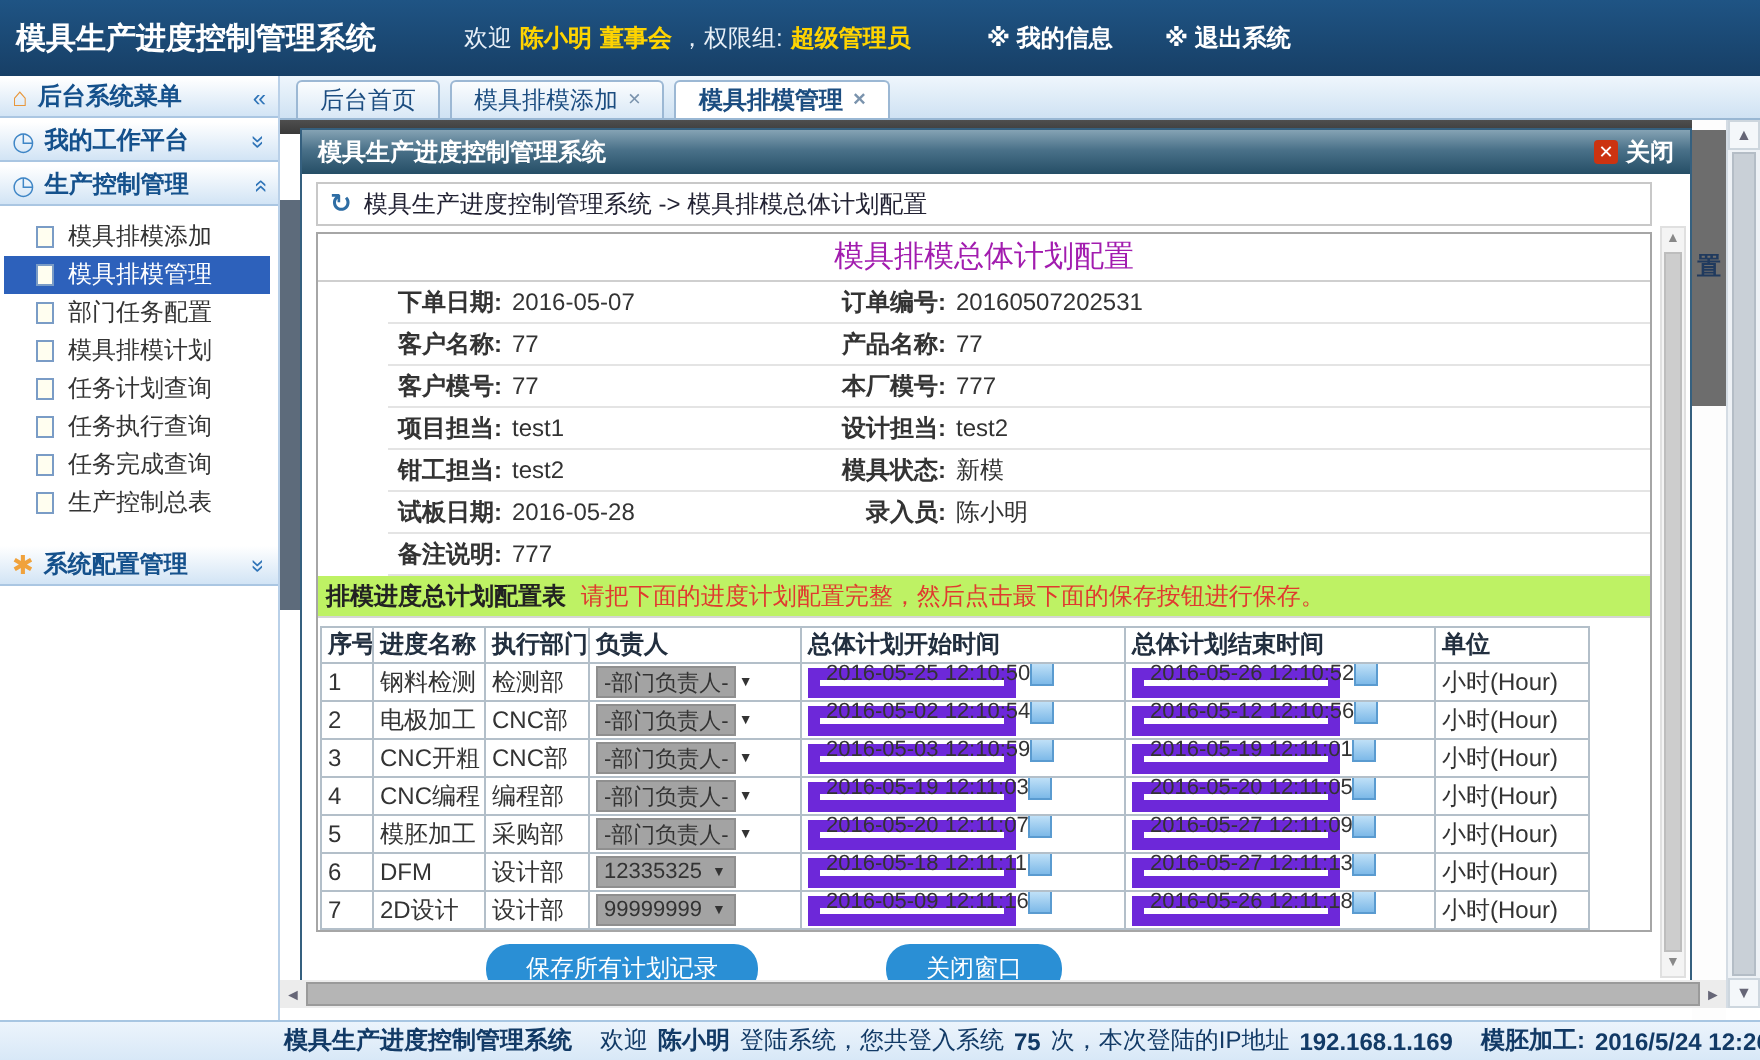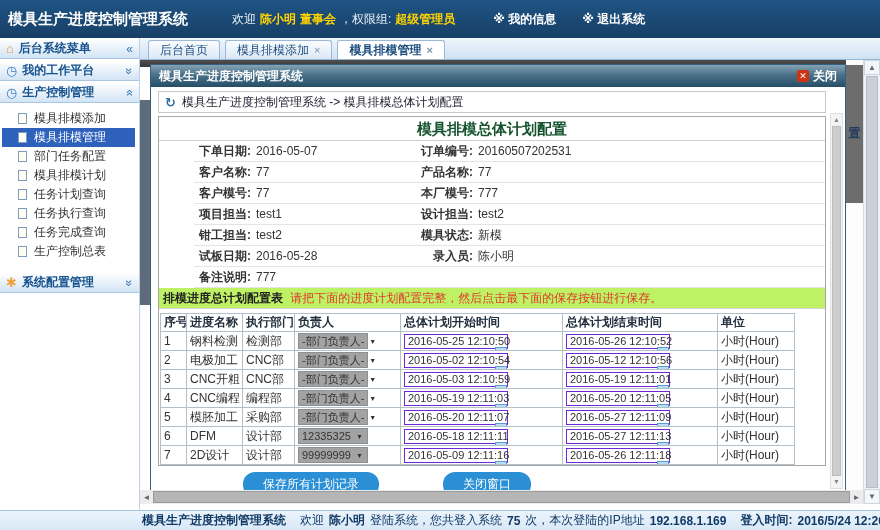--- a/index.html
+++ b/index.html
@@ -66,42 +66,42 @@
     background:linear-gradient(180deg,#85a3b4,#4a7189 45%,#254e66);
     color:#fff; font-weight:bold; }
   .dlg-close { margin-left:auto; display:flex; align-items:center; gap:4px; cursor:pointer; }
   .close-box { width:12px; height:12px; background:#cc3311; border-radius:2px; color:#fff;
     font-size:9px; line-height:12px; text-align:center; font-weight:bold; }
   .dlg-body { flex:1; padding:4px 19px 0 7px; position:relative; }
   .crumb-bar { border:1px solid #c8c8c8; height:22px; display:flex; align-items:center;
     padding:0 6px; color:#223; gap:6px; margin-bottom:3px; }
   .crumb-icon { color:#2e6da4; font-weight:bold; font-size:13px; }
   .main-panel { border:1px solid #a6a6a6; }
-  .form-title { text-align:center; font-size:15px; font-weight:bold; color:#14532d;
+  .form-title { text-align:center; font-size:15px; font-weight:normal; color:#a21caf;
     height:24px; line-height:24px; border-bottom:1px solid #cfcfcf; }
   .f-row { display:grid; grid-template-columns:62px 162px 60px auto; height:21px;
     line-height:21px; border-bottom:1px solid #e4e4e4;margin-left:35px; }
   .f-label { text-align:right; font-weight:bold; color:#333; padding-right:5px; white-space:nowrap; }
   .f-value { color:#333; white-space:nowrap; }
   .section-bar { height:21px; line-height:21px; padding-left:4px; background:#bef264;
     border-bottom:1px solid #d5d5d5; white-space:nowrap; overflow:hidden; }
   .sec-strong { font-weight:bold; color:#222; }
   .sec-hint { color:#e03a2f; margin-left:4px; }
 
   .plan-table { border-collapse:collapse; margin:4px 0 0 1px; table-layout:fixed; width:634px; }
   .plan-table th, .plan-table td { border:1px solid #b3bfc9; padding:0 3px; overflow:hidden; white-space:nowrap; }
   .plan-table { border:1px solid #8a9aa8;padding-left:32px; }
   .plan-table th { height:16px; text-align:left; color:#222f3f; font-weight:bold; font-size:12px; }
   .plan-table td { height:19px; color:#333; font-size:12px; }
   .c0{width:26px}.c1{width:56px}.c2{width:52px}.c3{width:106px}.c4{width:162px}.c5{width:155px}.c6{width:77px}
   .dd-box { width:70px; height:16px; border:1px solid #8f8f8f; background:#a3a3a3;
     display:flex; align-items:center; padding:0 3px; font-size:11px; cursor:pointer; }
   .dd-arrow { font-size:7px; color:#333; margin-left:5px; }
-  .date-box { width:104px; height:15px; border:1px solid #6d28d9; background:#fff;
-    display:flex; align-items:flex-start; padding-left:3px; font-size:11px; cursor:text;flex-direction:column; }
+  .date-box { width:104px; height:15px; border:6px solid #6d28d9; background:#fff;
+    display:flex; align-items:flex-end; padding-left:3px; font-size:11px; cursor:text; }
   .cal-icon { margin-left:auto; width:12px; height:12px; flex:none;
     background:linear-gradient(180deg,#bfe0f7,#7db9e8); border:1px solid #5a9bd0; cursor:pointer; }
   .btn-row { margin-top:6px; display:flex; padding-left:85px; gap:64px; }
   .blue-btn { background:#2a8fd5; color:#fff; border:none; border-radius:12px;
     padding:4px 20px; font-size:12px; cursor:pointer; font-family:inherit; }
 
   
   .dlg-vscroll { position:absolute; right:2px; top:26px; bottom:8px; width:13px;
     background:#f4f4f4; border:1px solid #e0e0e0; display:flex; flex-direction:column; }
   .vs-arrow { height:12px; font-size:7px; color:#888; text-align:center; line-height:12px; cursor:pointer; }
@@ -500,15 +500,15 @@
 </div>
 
 <div class="footer">
   <span class="b gap">模具生产进度控制管理系统</span>
   <span>欢迎</span>
   <span class="b">陈小明</span>
   <span>登陆系统，您共登入系统</span>
   <span class="b">75</span>
   <span>次，本次登陆的IP地址</span>
   <span class="b gap">192.168.1.169</span>
-  <span class="b">登入时间:</span>
+  <span class="b">模胚加工:</span>
   <span class="b">2016/5/24 12:26:22</span>
 </div>
 
 </body></html>

